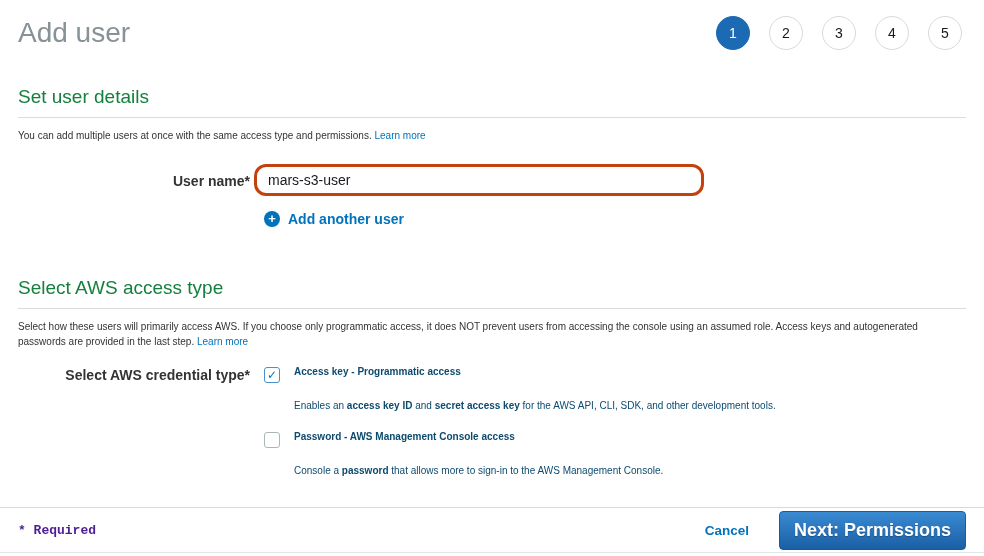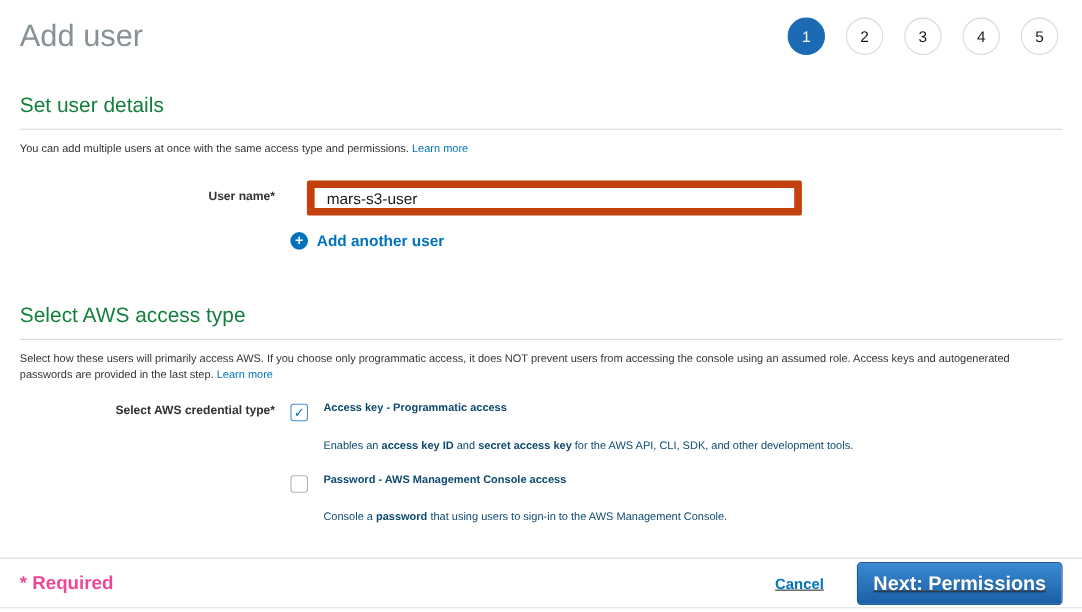--- a/index.html
+++ b/index.html
@@ -52,31 +52,31 @@
     color: #333;
     margin: 10px 0 0 0;
     line-height: 1.55;
   }
   .link { color: #0073bb; text-decoration: none; cursor: pointer; }
   .form-row { display: flex; margin-top: 20px; }
   .field-label {
     flex: 0 0 232px;
     text-align: right;
     font-weight: bold;
-    font-size: 11px;
+    font-size: 14px;
     color: #333;
     padding-top: 9px;
   }
   .cred-row .field-label { padding-top: 1px; }
   .text-input {
-    margin-left: 29px;
+    margin-left: 4px;
     width: 450px;
     height: 32px;
-    border: 7px solid #c2410c;
-    border-radius: 2px;
+    border: 3px solid #c2410c;
+    border-radius: 12px;
     padding: 0 11px;
     font-size: 14px;
     color: #16191f;
     font-family: inherit;
     outline: none;
   }
   .add-another {
     margin: 15px 0 0 246px;
     display: flex;
     align-items: center;
@@ -118,22 +118,22 @@
     left: 0; right: 0; bottom: 3px;
     background: #fff;
     border-top: 1px solid #d5dbdb;
     border-bottom: 1px solid #e1e5e5;
     display: flex;
     justify-content: space-between;
     align-items: center;
     padding: 8px 18px;
     height: 46px;
   }
-  .required-note { font-weight: bold; font-size: 17px; color: #ec4899; }
-  .footer-actions { display: flex; align-items: center; gap: 30px; text-decoration: underline; }
+  .required-note { font-weight: bold; font-size: 13px; color: #4c1d95; font-family: Liberation Mono, monospace; }
+  .footer-actions { display: flex; align-items: center; gap: 30px; }
   .cancel-link { color: #0073bb; font-weight: bold; font-size: 13.5px; cursor: pointer; text-decoration: none; }
   .next-btn {
     background: linear-gradient(180deg, #3a8ad2 0%, #1a5fa5 100%);
     border: 1px solid #1a5a9e;
     border-radius: 4px;
     color: #fff;
     font-weight: bold;
     font-size: 18px;
     font-family: inherit;
     padding: 8px 14px;
@@ -186,21 +186,21 @@
           <div class="option-text">
             <div class="option-title">Access key - Programmatic access</div>
             <div class="option-desc"><span>Enables an </span><b>access key ID</b><span> and </span><b>secret access key</b><span> for the AWS API, CLI, SDK, and other development tools.</span></div>
           </div>
         </div>
 
         <div class="option">
           <span class="checkbox unchecked"></span>
           <div class="option-text">
             <div class="option-title">Password - AWS Management Console access</div>
-            <div class="option-desc"><span>Console a </span><b>password</b><span> that using users to sign-in to the AWS Management Console.</span></div>
+            <div class="option-desc"><span>Console a </span><b>password</b><span> that allows more to sign-in to the AWS Management Console.</span></div>
           </div>
         </div>
 
       </div>
     </div>
 
   </div>
 
   <div class="footer">
     <div class="required-note">* Required</div>

